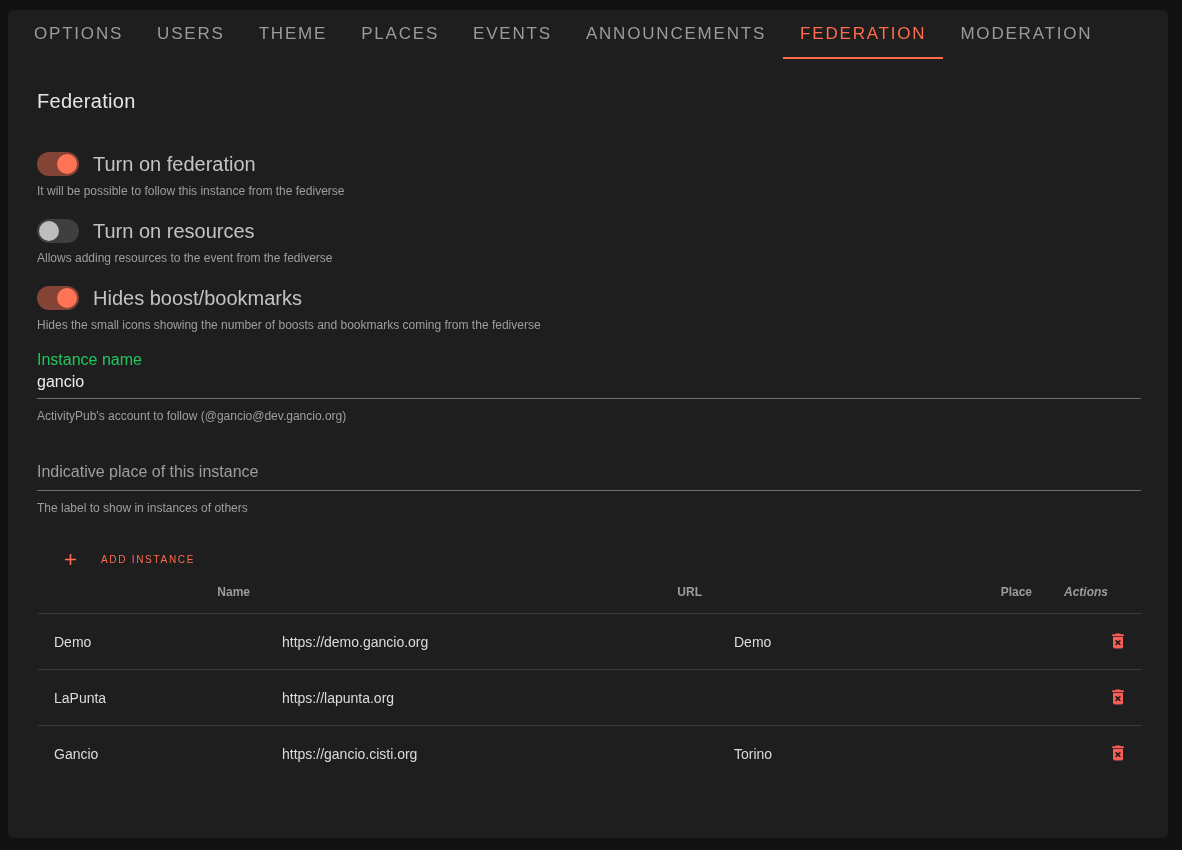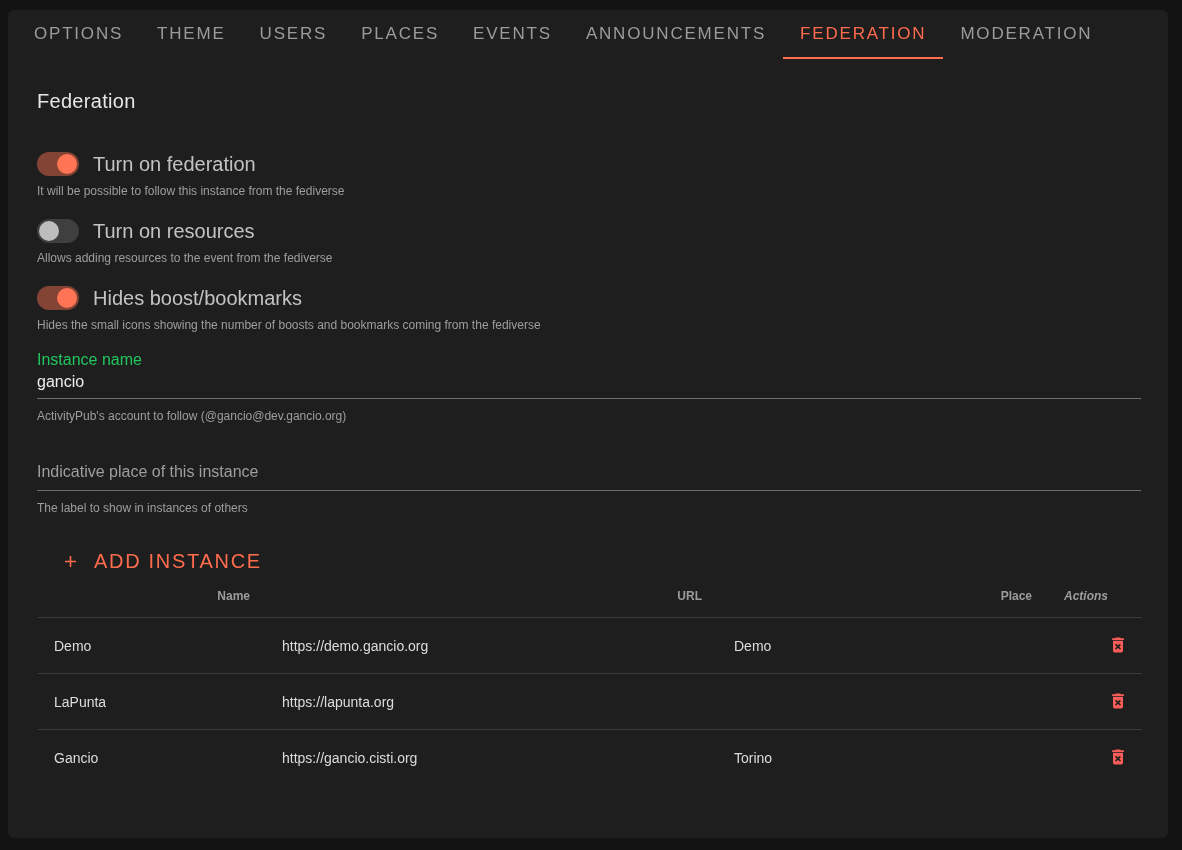--- a/index.html
+++ b/index.html
@@ -109,26 +109,26 @@
   .field .hint { margin-top: 9px; }
   .field.place { margin-top: 33px; }
   .field.place input { padding-top: 6px; padding-bottom: 9px; }
 
   
   .add-btn {
     margin-top: 26px;
     margin-left: 18px;
     display: inline-flex;
     align-items: center;
-    gap: 14px;
+    gap: 21px;
     background: transparent;
     border: none;
     color: #ff6c4e;
     font-family: "Liberation Sans", sans-serif;
-    font-size: 20px;
+    font-size: 10px;
     letter-spacing: 1.7px;
     cursor: pointer;
     padding: 8px 6px;
   }
   .add-btn svg { display: block; }
 
   
   .table { margin: 8px 0 0 1px; width: 1104px; }
   table { border-collapse: collapse; width: 100%; table-layout: fixed; }
   col.c-name  { width: 228px; }
@@ -161,22 +161,22 @@
   }
   .trash-btn svg { display: block; }
 </style>
 </head>
 <body>
 
 <div class="panel">
 
   <div class="tabbar">
     <div class="tab">OPTIONS</div>
+    <div class="tab">USERS</div>
     <div class="tab">THEME</div>
-    <div class="tab">USERS</div>
     <div class="tab">PLACES</div>
     <div class="tab">EVENTS</div>
     <div class="tab">ANNOUNCEMENTS</div>
     <div class="tab active">FEDERATION</div>
     <div class="tab">MODERATION</div>
   </div>
 
   <div class="content">
 
     <div class="page-title">Federation</div>

